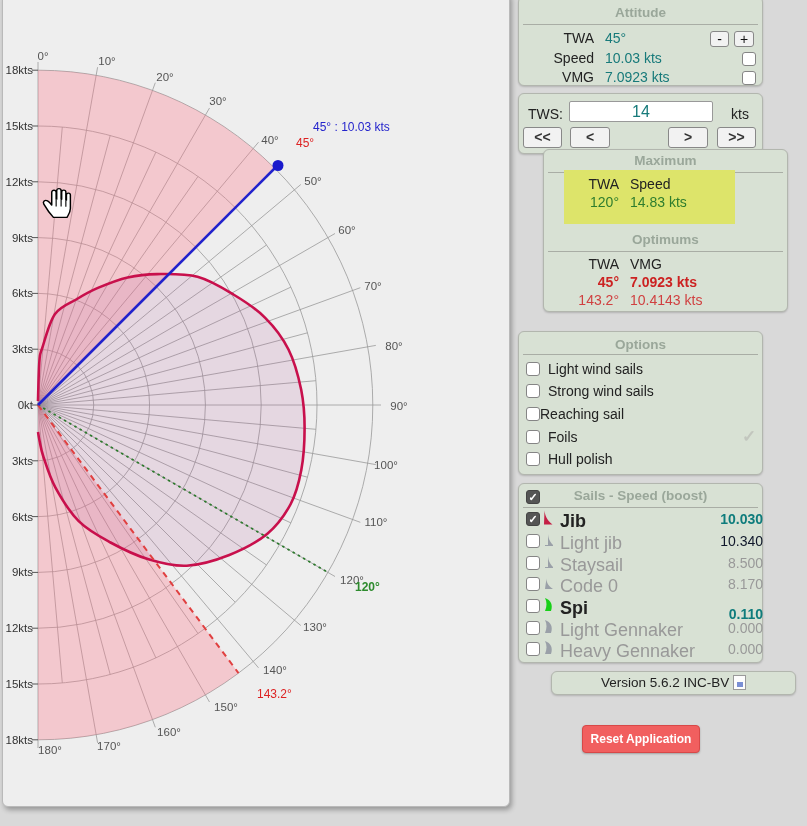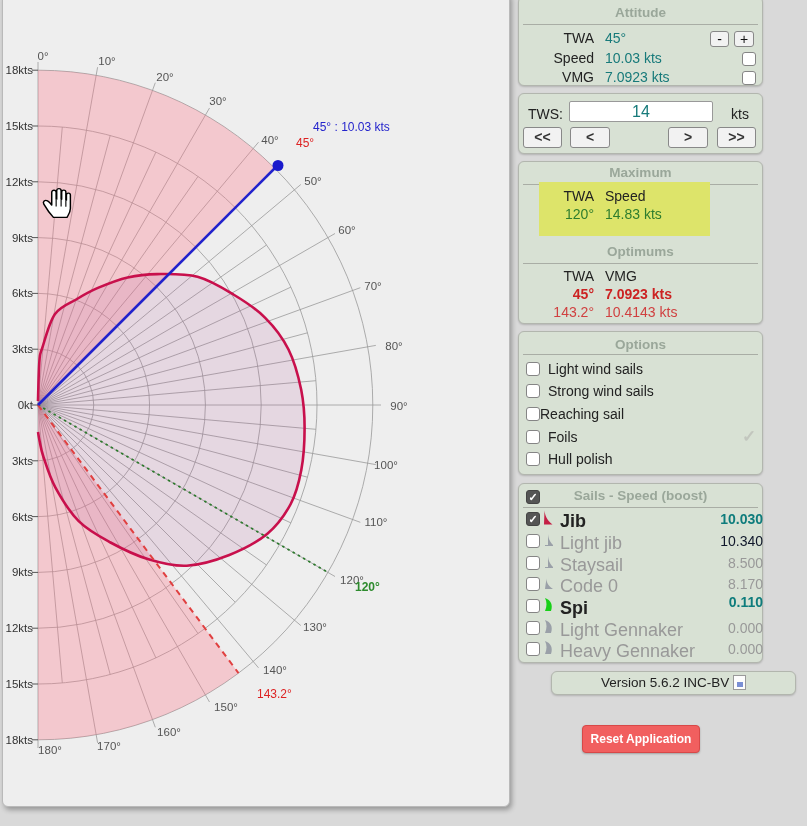--- a/index.html
+++ b/index.html
@@ -108,21 +108,21 @@
 <div class="box" style="top:93px;height:59px;">
  <div class="lab" style="left:9px;top:12px;text-align:left;">TWS:</div>
  <div style="position:absolute;left:50px;top:7px;width:142px;height:19px;background:#fff;border:1px solid #999;border-radius:2px;text-align:center;font-size:16px;color:#177a7a;line-height:19px;">14</div>
  <div class="lab" style="left:212px;top:12px;text-align:left;">kts</div>
  <div class="btn" style="left:4px;top:33px;width:39px;height:21px;line-height:19px;font-weight:bold;color:#333;">&lt;&lt;</div>
  <div class="btn" style="left:51px;top:33px;width:40px;height:21px;line-height:19px;font-weight:bold;color:#333;">&lt;</div>
  <div class="btn" style="left:149px;top:33px;width:40px;height:21px;line-height:19px;font-weight:bold;color:#333;">&gt;</div>
  <div class="btn" style="left:198px;top:33px;width:39px;height:21px;line-height:19px;font-weight:bold;color:#333;">&gt;&gt;</div>
 </div>
 
-<div class="box" style="top:161px;height:161px;">
+<div class="box" style="top:149px;height:161px;margin-left:25px;">
  <div class="hdr" style="top:3px;">Maximum</div>
  <div class="hrl" style="top:22px;"></div>
  <div style="position:absolute;left:20px;top:20px;width:171px;height:54px;background:#dde46a;"></div>
  <div class="lab" style="left:20px;top:26px;width:55px;">TWA</div>
     <div class="lab" style="left:86px;top:26px;text-align:left;">Speed</div>
  <div class="lab" style="left:20px;top:44px;width:55px;color:#2e7d2e;">120°</div>
     <div class="lab" style="left:86px;top:44px;text-align:left;color:#2e7d2e;">14.83 kts</div>
  <div class="hdr" style="top:82px;">Optimums</div>
  <div class="hrl" style="top:101px;"></div>
  <div class="lab" style="left:20px;top:106px;width:55px;">TWA</div>
@@ -180,21 +180,21 @@
       <path d="M4,1 C3,5 4,9 10,13 L2,13 C2.5,9 3,5 4,1 Z" fill="#9aa0a8"></path>
     </svg>
  <div class="sname" style="top:92px;color:#999;">Code 0</div>
  <div class="sval" style="left:142px;top:92px;color:#999;">8.170</div>
 
  <div class="cb" style="left:7px;top:115px;"></div>
  <svg style="position:absolute;left:23px;top:113px;" width="14" height="16" viewBox="0 0 14 16">
       <path d="M3,1 C9,3 11,8 9,14 L3,14 C5,9 5,5 3,1 Z" fill="#18d018"></path>
     </svg>
  <div class="sname" style="top:114px;font-weight:bold;color:#222;">Spi</div>
- <div class="sval" style="left:142px;top:110px;font-weight:bold;color:#0e7c7c;">0.110</div>
+ <div class="sval" style="left:142px;top:122px;font-weight:bold;color:#0e7c7c;">0.110</div>
 
  <div class="cb" style="left:7px;top:137px;"></div>
  <svg style="position:absolute;left:23px;top:135px;" width="14" height="16" viewBox="0 0 14 16">
       <path d="M3,1 C9,3 11,8 9,14 L3,14 C5,9 5,5 3,1 Z" fill="#9aa0a8"></path>
     </svg>
  <div class="sname" style="top:136px;color:#999;">Light Gennaker</div>
  <div class="sval" style="left:142px;top:136px;color:#999;">0.000</div>
 
  <div class="cb" style="left:7px;top:158px;"></div>
  <svg style="position:absolute;left:23px;top:156px;" width="14" height="16" viewBox="0 0 14 16">

